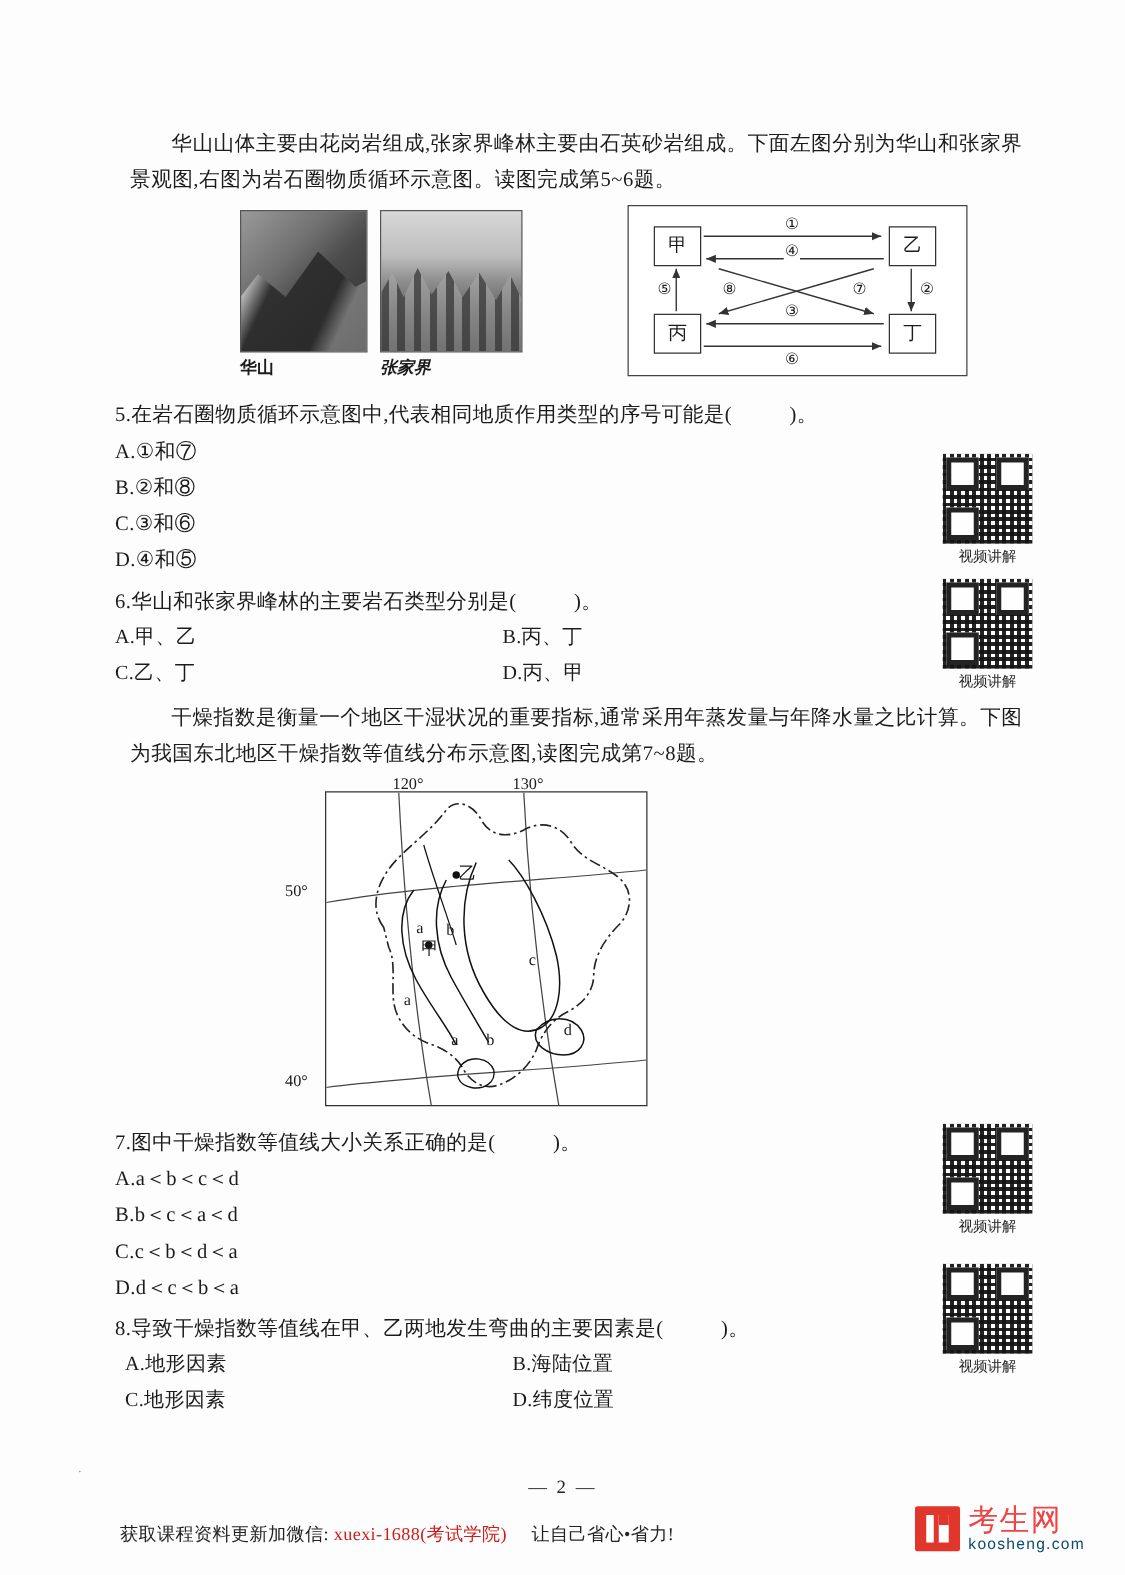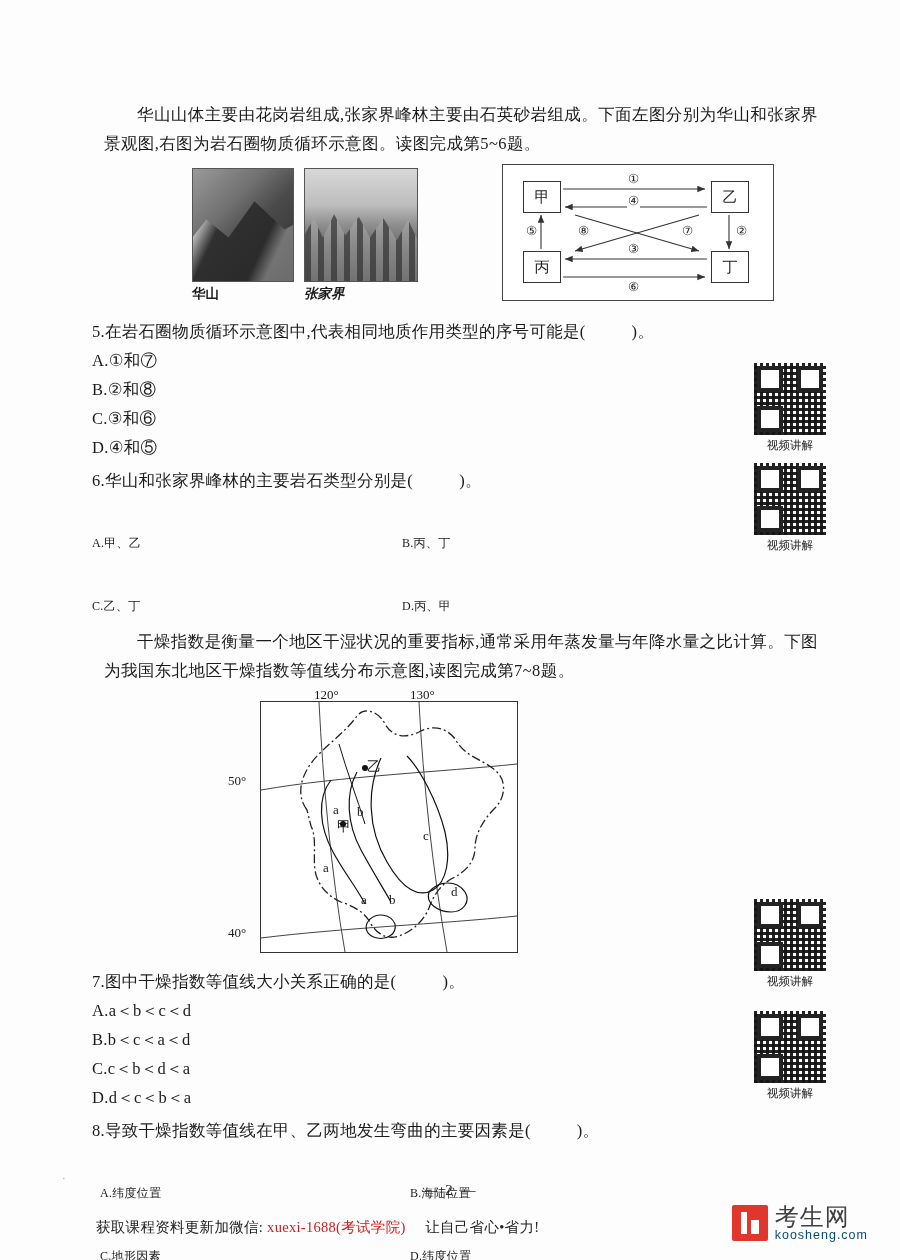--- a/index.html
+++ b/index.html
@@ -37,24 +37,23 @@
   p.indent { text-indent: 33px; }
 
   .q {
     font-size: 16.5px;
     line-height: 29px;
     margin: 0;
     letter-spacing: 0.3px;
   }
   .opt-row {
     display: flex;
-    font-size: 12px;
+    font-size: 16px;
     line-height: 29px;
     letter-spacing: 0.3px;
-    margin-top: 34px;
   }
   .opt-row .o1 { width: 310px; }
   .opt-col {
     font-size: 16.5px;
     line-height: 29px;
     letter-spacing: 0.3px;
   }
   .blank {
     display: inline-block;
     width: 46px;
@@ -251,21 +250,21 @@
     left: 19px; top: 7px;
     width: 8px; height: 22px;
     background: #fff;
     box-shadow: inset 0 8px 0 #e0362c;
   }
   .brand-text {
     line-height: 1.05;
   }
   .brand-cn {
     font-size: 24px;
-    color: #404040;
+    color: #ef4444;
     font-family: "Liberation Sans", sans-serif;
     letter-spacing: 1px;
   }
   .brand-en {
     font-size: 12.5px;
     color: #0c4a6e;
     font-family: "Liberation Sans", sans-serif;
     letter-spacing: 1px;
   }
   .edge-mark {
@@ -415,21 +414,21 @@
     </p>
     <div class="opt-col">A.a＜b＜c＜d</div>
     <div class="opt-col">B.b＜c＜a＜d</div>
     <div class="opt-col">C.c＜b＜d＜a</div>
     <div class="opt-col">D.d＜c＜b＜a</div>
 
     <p class="q" style="margin-top:4px;">
       <span>8.导致干燥指数等值线在甲、乙两地发生弯曲的主要因素是(</span><span class="blank"></span><span>)。</span>
     </p>
     <div class="opt-row">
-      <span class="o1" style="padding-left:8px;">A.纬度位置</span>
+      <span class="o1" style="padding-left:8px;">A.地形因素</span>
       <span>B.海陆位置</span>
     </div>
     <div class="opt-row">
       <span class="o1" style="padding-left:8px;">C.地形因素</span>
       <span>D.纬度位置</span>
     </div>
 
   </div>
 
   <div class="qr-item" style="left:752px; top:362px;">

